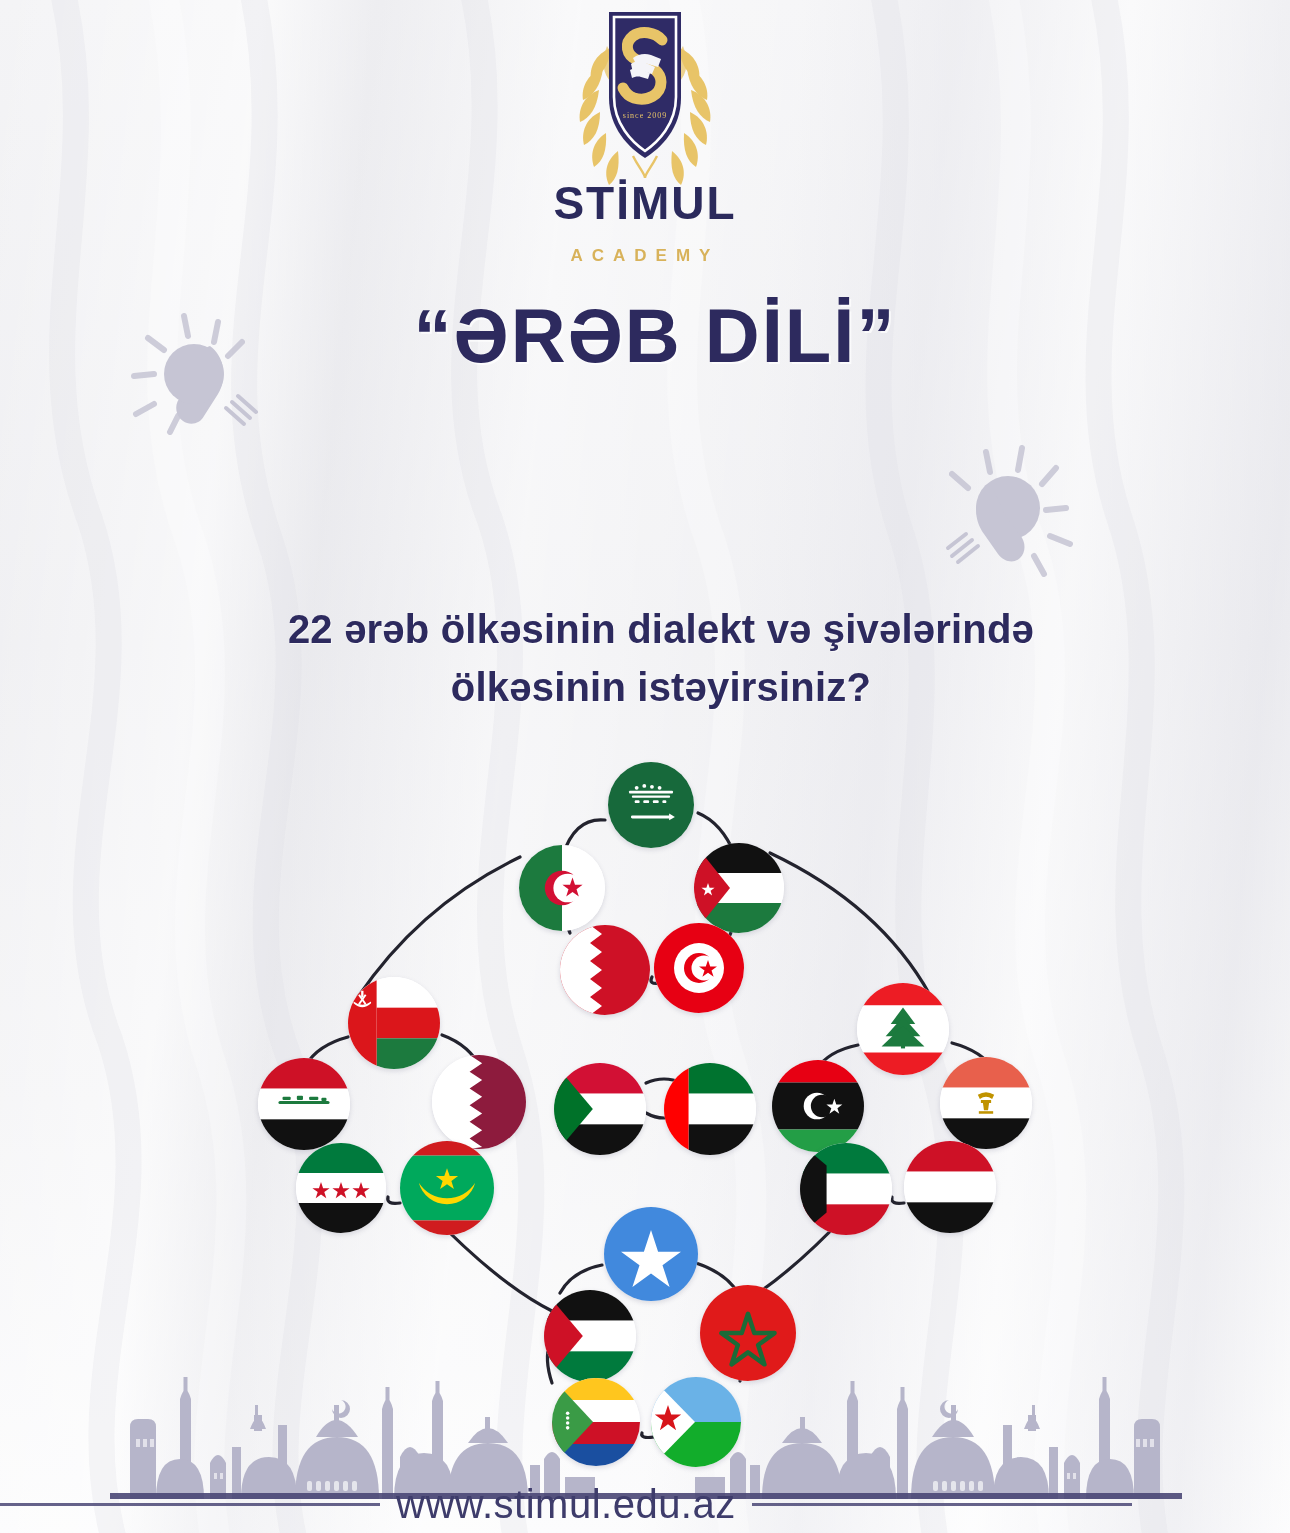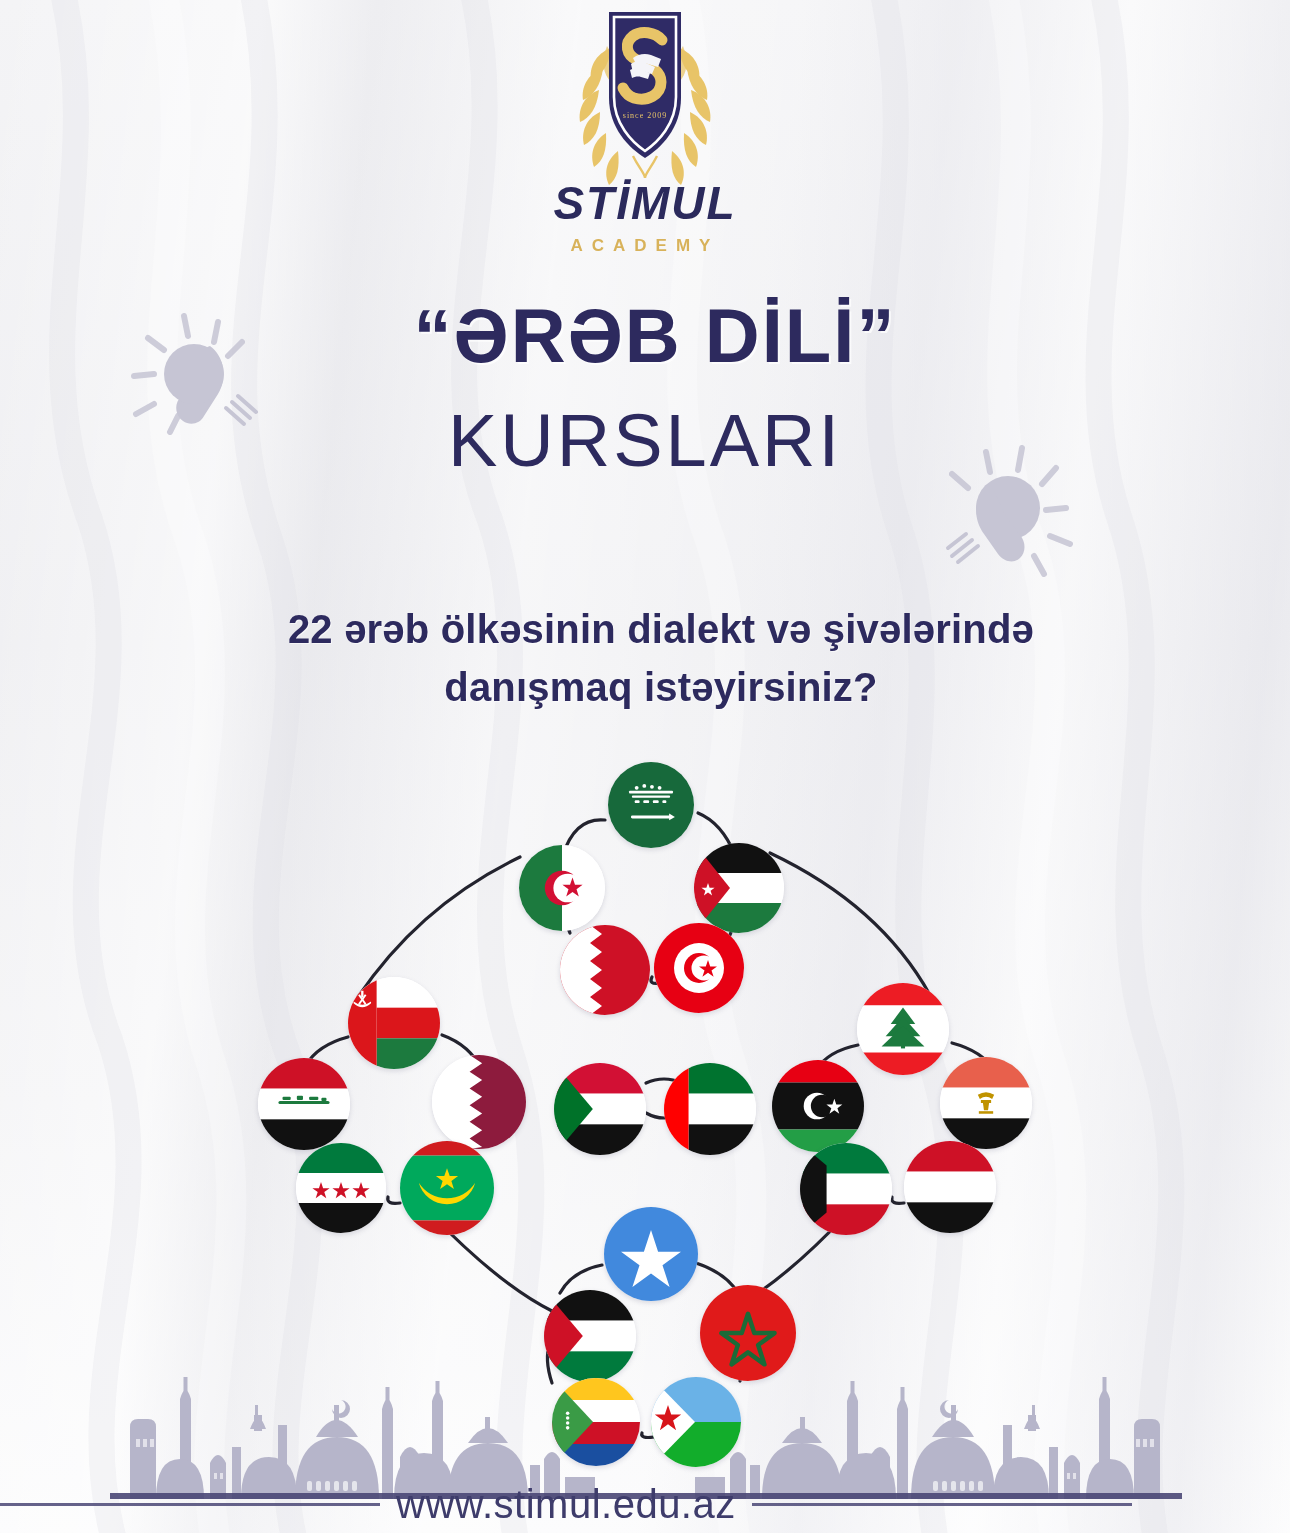--- a/index.html
+++ b/index.html
@@ -20,24 +20,23 @@
   .tex{position:absolute;inset:0;pointer-events:none;opacity:.5;}
   .tex svg{width:100%;height:100%;display:block;}
 
   
   .logo-wrap{position:absolute;left:0;right:0;top:6px;display:flex;flex-direction:column;align-items:center;}
   .crest{width:200px;height:180px;display:block;}
   .logo-name{
     margin-top:-6px;
     font-size:46px;font-weight:700;letter-spacing:2px;color:#2b2a5c;
     line-height:1;
-    font-style:italic;
   }
   .logo-sub{
-    margin-top:10px;font-size:17px;letter-spacing:9px;color:#d8b25a;font-weight:600;
+    margin-top:20px;font-size:17px;letter-spacing:9px;color:#d8b25a;font-weight:600;
   }
 
   
   .title-zone{position:absolute;left:0;right:0;top:296px;}
   .t-line1{
     text-align:center;font-size:76px;font-weight:900;color:#2d2a5e;
     letter-spacing:2px;line-height:1.05;
     text-shadow:2px 2px 0 rgba(255,255,255,.7);
     padding-left:20px;
   }
@@ -175,26 +174,25 @@
       </g>
       <circle cx="68" cy="74" r="32" fill="#c6c5d4"></circle>
       <path d="M48,50 C34,62 32,84 44,100 L58,120 C64,128 74,130 80,124 C86,118 86,108 80,101 L66,82 C58,70 58,58 48,50 Z" fill="#c6c5d4"></path>
       <g stroke="#c6c5d4" stroke-width="4" stroke-linecap="round">
         <line x1="38" y1="112" x2="18" y2="128"></line>
         <line x1="32" y1="106" x2="12" y2="122"></line>
         <line x1="26" y1="100" x2="8" y2="114"></line>
       </g>
     </svg>
     <div class="t-line1">“ƏRƏB DİLİ”</div>
-    <div class="t-line2">KURSLARI</div>
   </div>
 
   <div class="subtitle">
     <div>22 ərəb ölkəsinin dialekt və şivələrində</div>
-    <div>danışmaq istəyirsiniz?</div>
+    <div>ölkəsinin istəyirsiniz?</div>
   </div>
 
   <div class="net">
     <svg class="links" viewBox="0 0 1290 700">
       <g fill="none" stroke="#23232e" stroke-width="3.2" stroke-linecap="round">
 
         <path d="M605,75 Q575,72 563,110"></path>
         <path d="M698,68 Q722,78 735,110"></path>
         <path d="M570,188 Q560,165 566,150"></path>
         <path d="M730,190 Q740,165 734,148"></path>

